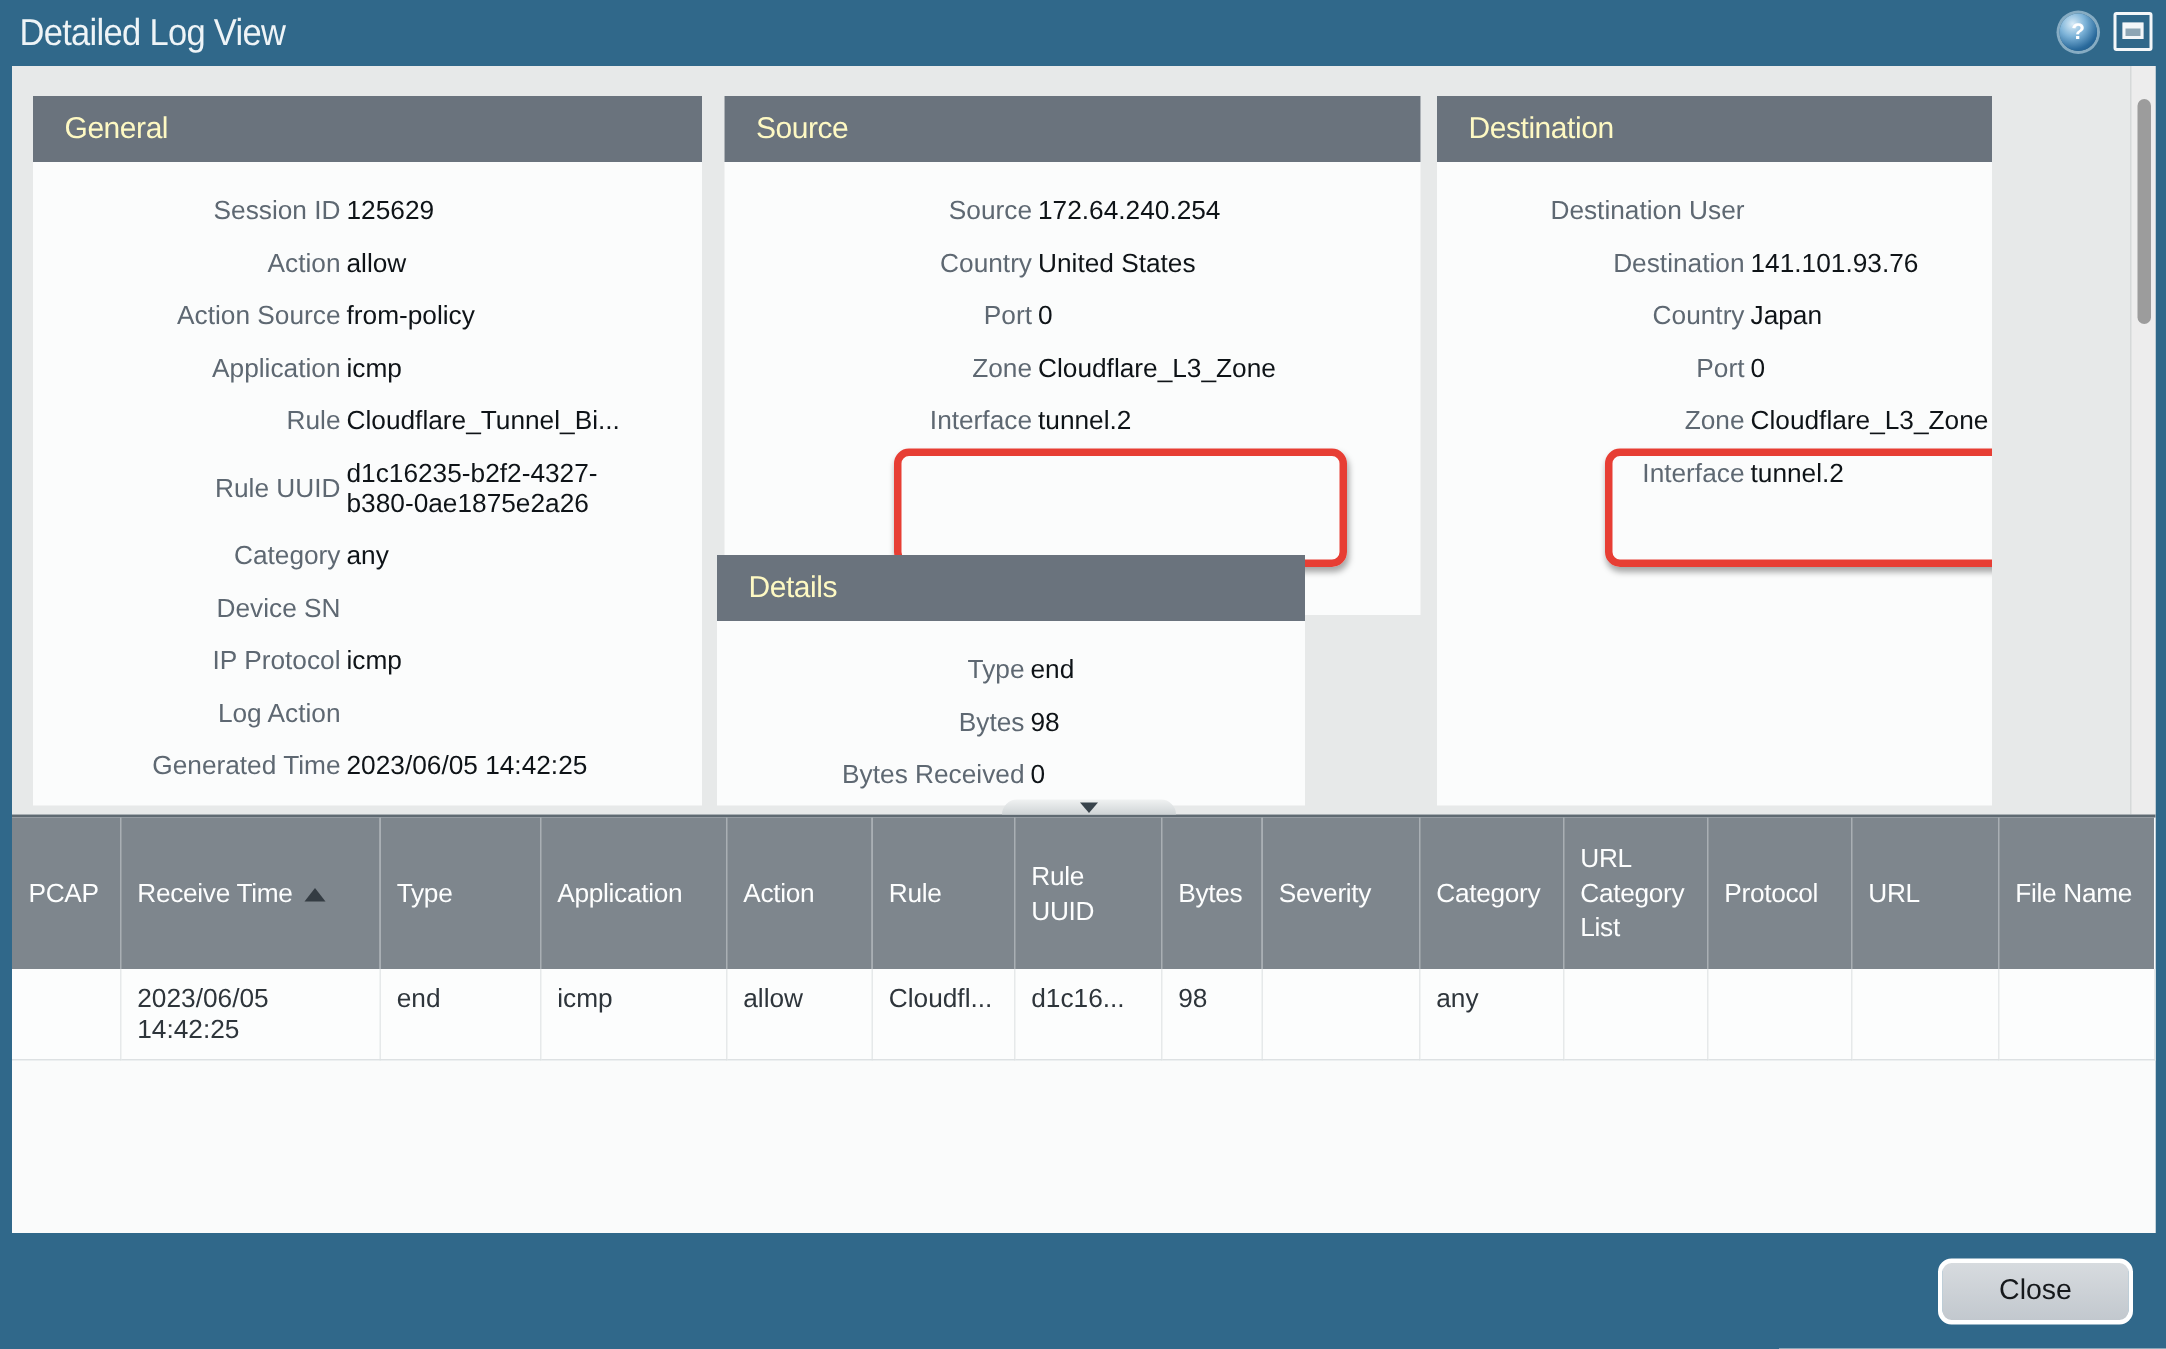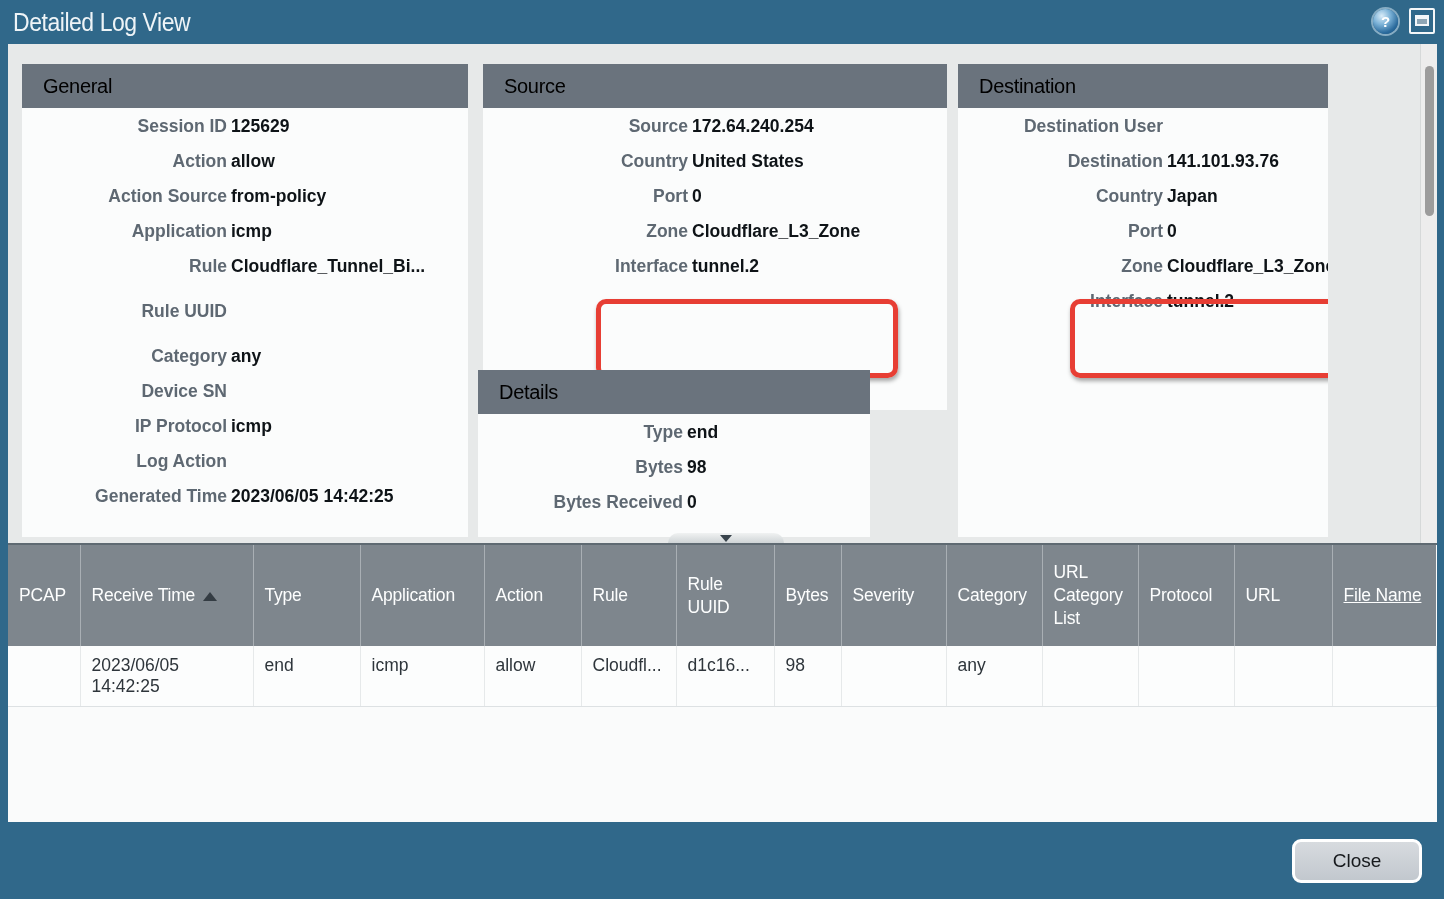--- a/index.html
+++ b/index.html
@@ -37,25 +37,25 @@
   
   .content {
     position:absolute; left:8px; top:44px; width:1429px; height:778px;
     background:#e7e9e9;
   }
 
   .top-section { position:absolute; left:0; top:0; width:1429px; height:499px; }
 
   .panel { position:absolute; background:#fbfcfc; }
   .panel-header {
-    height:44px; background:#6a737d; color:#000000;
+    height:44px; background:#6a737d; color:#fef9c3;
     font-size:20px; line-height:44px; padding-left:21px;
     letter-spacing:-0.3px;
   }
-  .panel-body { position:relative; overflow:hidden; height:calc(100% - 44px);font-weight:bold; }
+  .panel-body { position:relative; padding-top:14px; overflow:hidden; height:calc(100% - 44px); }
 
   .panel.general     { left:14px;  top:20px;  width:446px; height:473px; }
   .panel.source      { left:475px; top:20px;  width:464px; height:346px; }
   .panel.details     { left:470px; top:326px; width:392px; height:167px; }
   .panel.destination { left:950px; top:20px;  width:370px; height:473px; }
 
   .frow { display:flex; align-items:center; min-height:35px; }
   .flabel {
     width:205px; flex:0 0 205px; text-align:right;
     color:#5e6872; font-size:17.5px; line-height:20px;
@@ -100,21 +100,21 @@
     width:0; height:0; border-left:6px solid transparent;
     border-right:6px solid transparent; border-top:7px solid #39444c;
   }
   table.log { border-collapse:collapse; table-layout:fixed; width:1428px; }
   table.log th {
     background:#7e868d; color:#fdfefe; font-weight:400; font-size:17.5px;
     text-align:left; vertical-align:middle; padding:8px 11px;
     border-right:1px solid #a9afb4; height:101px; line-height:23px; cursor:pointer;
     letter-spacing:-0.2px;
   }
-  table.log th:last-child { border-right:none;text-decoration:underline; }
+  table.log th:last-child { border-right:none; }
   table.log td {
     background:#fcfdfd; color:#2e353b; font-size:17.5px; line-height:21px;
     padding:9px 11px; vertical-align:top; height:56px;
     border-right:1px solid #e6e9ea; border-bottom:1px solid #dde1e3;
   }
   .sort-tri {
     display:inline-block; margin-left:8px;
     width:0; height:0; border-left:7px solid transparent;
     border-right:7px solid transparent; border-bottom:9px solid #343c43;
   }
@@ -159,20 +159,21 @@
         <div class="frow">
           <div class="flabel">Application</div>
           <div class="fvalue">icmp</div>
         </div>
         <div class="frow">
           <div class="flabel">Rule</div>
           <div class="fvalue">Cloudflare_Tunnel_Bi...</div>
         </div>
         <div class="frow tall">
           <div class="flabel">Rule UUID</div>
+          <div class="fvalue wrap">d1c16235-b2f2-4327-b380-0ae1875e2a26</div>
         </div>
         <div class="frow">
           <div class="flabel">Category</div>
           <div class="fvalue">any</div>
         </div>
         <div class="frow">
           <div class="flabel">Device SN</div>
           <div class="fvalue"></div>
         </div>
         <div class="frow">

